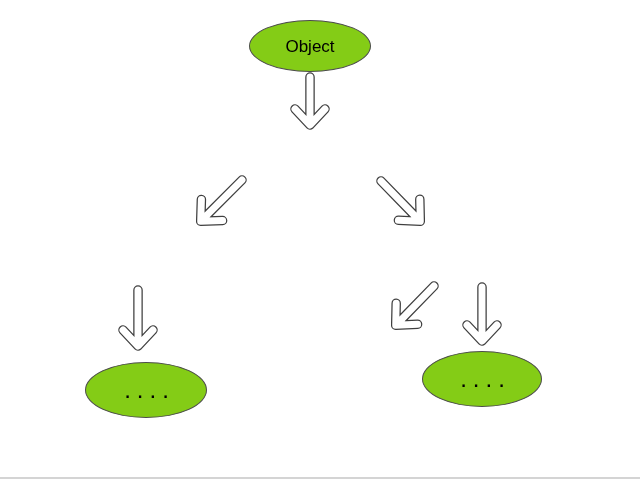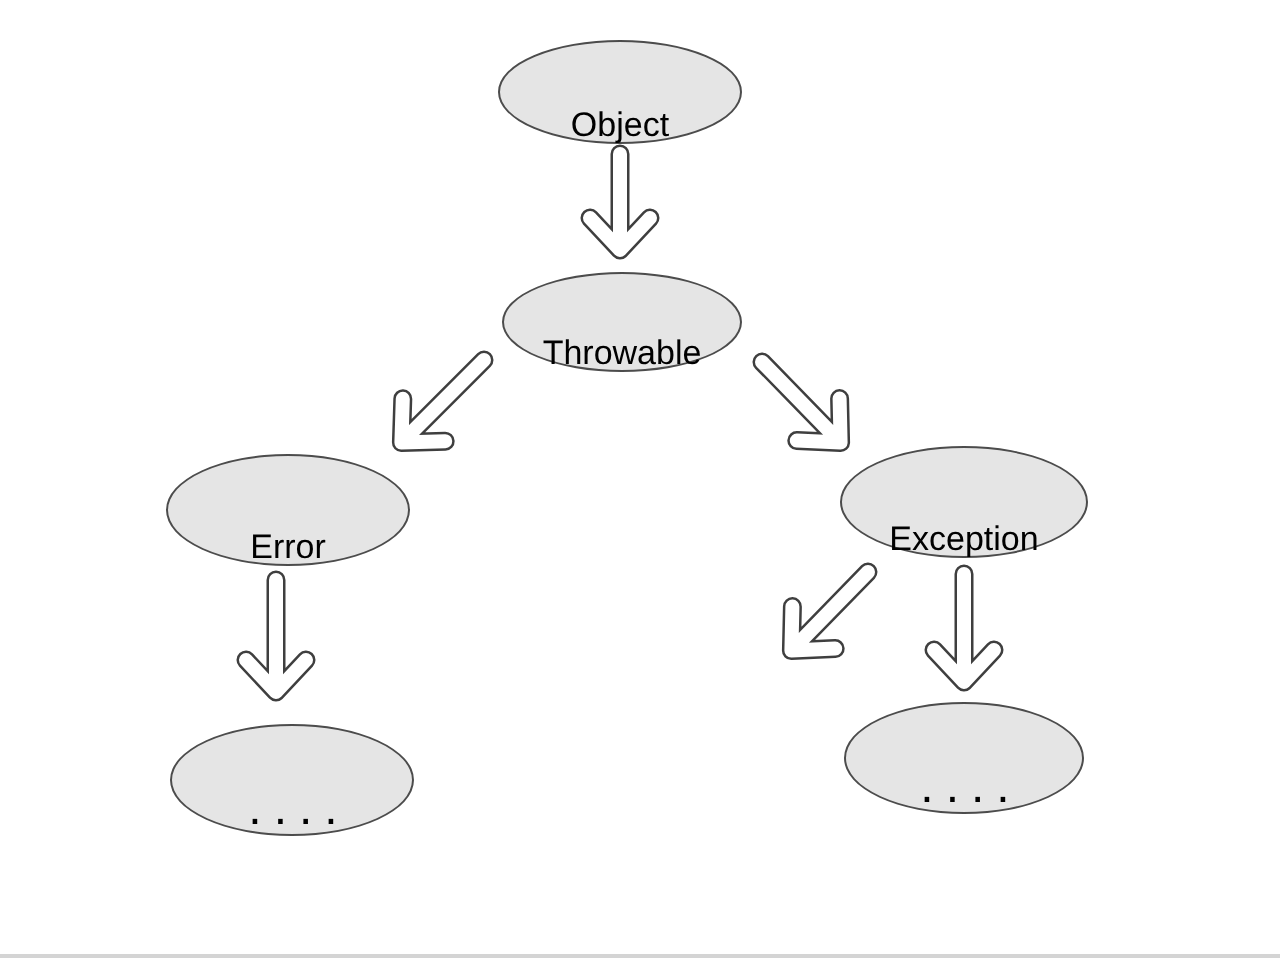--- a/index.html
+++ b/index.html
@@ -34,23 +34,23 @@
     stroke: #ffffff;
     stroke-width: 7;
     stroke-linecap: round;
     stroke-linejoin: round;
   }
   .node {
     position: absolute;
     box-sizing: border-box;
     border: 1px solid #4c4c4c;
     border-radius: 50%;
-    background: #e5e5e5;
+    background: #84cc16;
     display: flex;
-    align-items: flex-end;
+    align-items: center;
     justify-content: center;
     color: #000000;
     font-size: 17px;
     line-height: 1;
     white-space: nowrap;
   }
   .node-object      { left: 249px; top: 20px;  width: 122px; height: 52px; }
   .node-throwable   { left: 251px; top: 136px; width: 120px; height: 50px; }
   .node-error       { left: 83px;  top: 227px; width: 122px; height: 56px; }
   .node-exception   { left: 420px; top: 223px; width: 124px; height: 56px; }
@@ -106,31 +106,22 @@
     <g>
       <path class="arrow-outer" d="M482,287 L482,333 M467,325 L482,341 L497,325"></path>
       <path class="arrow-inner" d="M482,287 L482,333 M467,325 L482,341 L497,325"></path>
     </g>
   </svg>
 
   <div class="node node-object">
     <span>Object</span>
   </div>
 
-  <div class="node node-throwable">
-    <span>Throwable</span>
-  </div>
 
-  <div class="node node-error">
-    <span>Error</span>
-  </div>
 
-  <div class="node node-exception">
-    <span>Exception</span>
-  </div>
 
 
   <div class="node node-dots-left">
     <span class="dots">....</span>
   </div>
 
   <div class="node node-dots-right">
     <span class="dots">....</span>
   </div>
 

